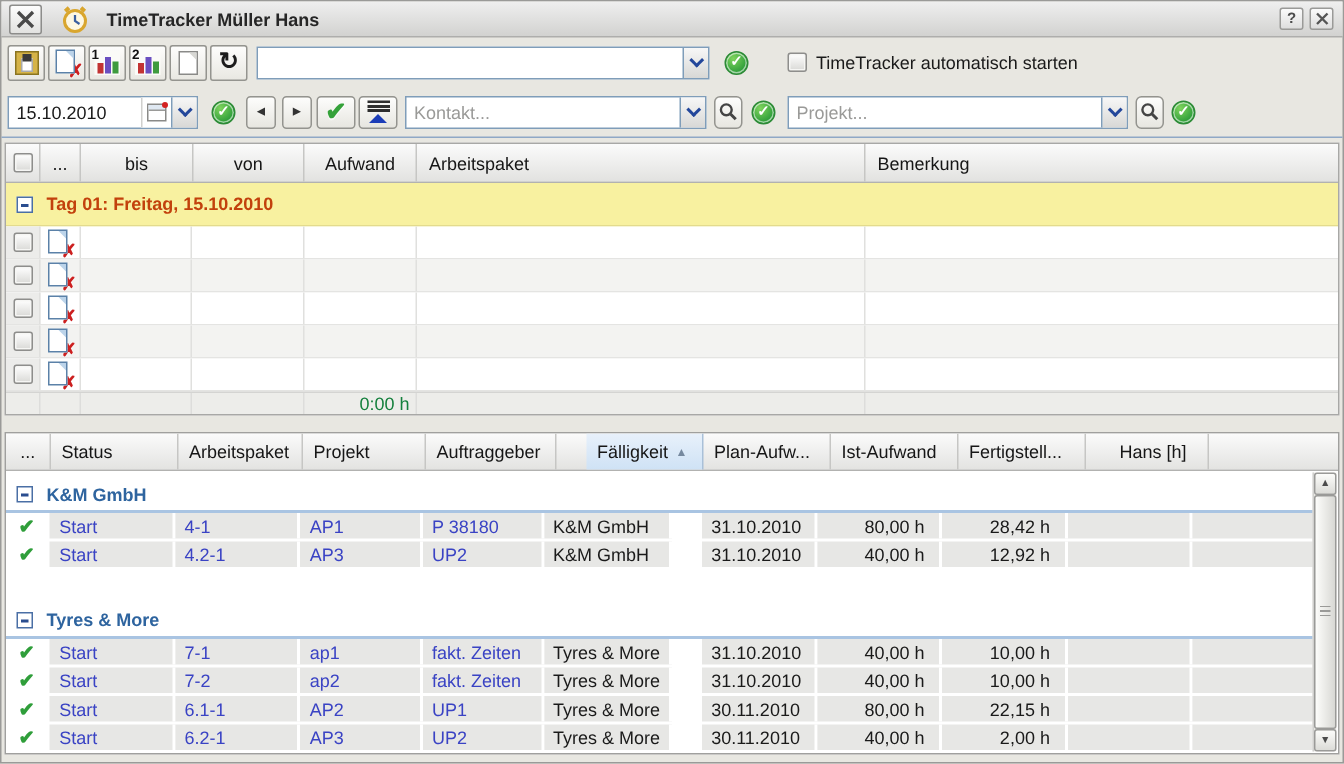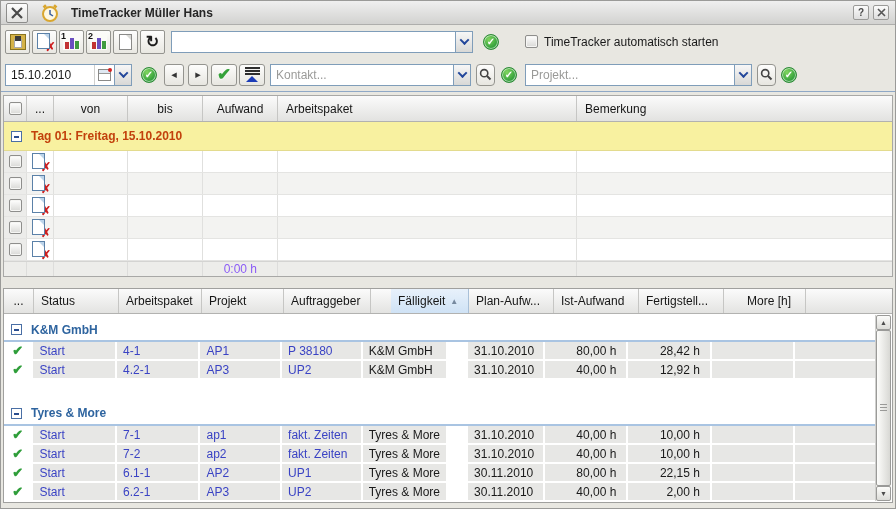--- a/index.html
+++ b/index.html
@@ -148,21 +148,21 @@
   .day-group .lbl { margin-left:9px; font-weight:bold; color:#c2410c; }
 
   .erow { height:22px; display:flex; border-bottom:1px solid #e4e4e2; background:#fff; }
   .erow.alt { background:#f3f3f1; }
   .erow .cell { border-right:1px solid #e0e0de; height:100%; }
   .erow .cbc { width:23px; background:#ececea; display:flex; align-items:center; justify-content:center; }
   .erow .icc { width:27px; display:flex; align-items:center; justify-content:center; }
 
   .totalrow { height:15px; display:flex; background:#ededea; border-top:1px solid #d4d4d2; font-size:12px; }
   .totalrow .cell { border-right:1px solid #dddddb; height:100%; display:flex; align-items:center; }
-  .totalrow .sum { justify-content:flex-end; padding-right:20px; color:#8b5cf6; }
+  .totalrow .sum { justify-content:flex-end; padding-right:4px; color:#15803d; }
 
   
   .lower-table {
     position:absolute; left:3px; top:288px; width:890px; height:215px;
     background:#fff; border:1px solid #a0a09e; overflow:hidden;
   }
   .lhead { height:25px; display:flex; border-bottom:1px solid #b2b2b0;
     background: linear-gradient(#fbfbfb,#e3e3e1); }
   .lhead .hc { display:flex; align-items:center; padding-left:7px; border-right:1px solid #c6c6c4; color:#161616; overflow:hidden; white-space:nowrap; }
   .lhead .hc.center { justify-content:center; padding-left:0; }
@@ -332,22 +332,22 @@
   </div>
   <div class="green-dot" style="margin-left:5px;"></div>
 </div>
 
 <div class="upper-table">
   <div class="uhead">
     <div class="hc w-cb center">
         <span class="checkbox"></span>
       </div>
     <div class="hc w-ic center">...</div>
+    <div class="hc w-bis center">bis</div>
     <div class="hc w-von center">von</div>
-    <div class="hc w-bis center">bis</div>
     <div class="hc w-auf center">Aufwand</div>
     <div class="hc w-ap left">Arbeitspaket</div>
     <div class="hc w-rest left">Bemerkung</div>
   </div>
 
   <div class="day-group">
     <span class="minus-box"></span>
     <span class="lbl">Tag 01: Freitag, 15.10.2010</span>
   </div>
 
@@ -445,21 +445,21 @@
     <div class="hc c3">Arbeitspaket</div>
     <div class="hc c4">Projekt</div>
     <div class="hc c5">Auftraggeber</div>
     <div class="hc c6 sorted">
       <span>Fälligkeit</span>
       <span class="sort-arrow"></span>
     </div>
     <div class="hc c7">Plan-Aufw...</div>
     <div class="hc c8">Ist-Aufwand</div>
     <div class="hc c9">Fertigstell...</div>
-    <div class="hc c10 right">More [h]</div>
+    <div class="hc c10 right">Hans [h]</div>
     <div class="hc cfill"></div>
   </div>
 
   <div class="lbody">
 
     <div class="cust-group">
       <span class="minus-box"></span>
       <span class="lbl">K&amp;M GmbH</span>
     </div>
     <div class="blue-line"></div>

